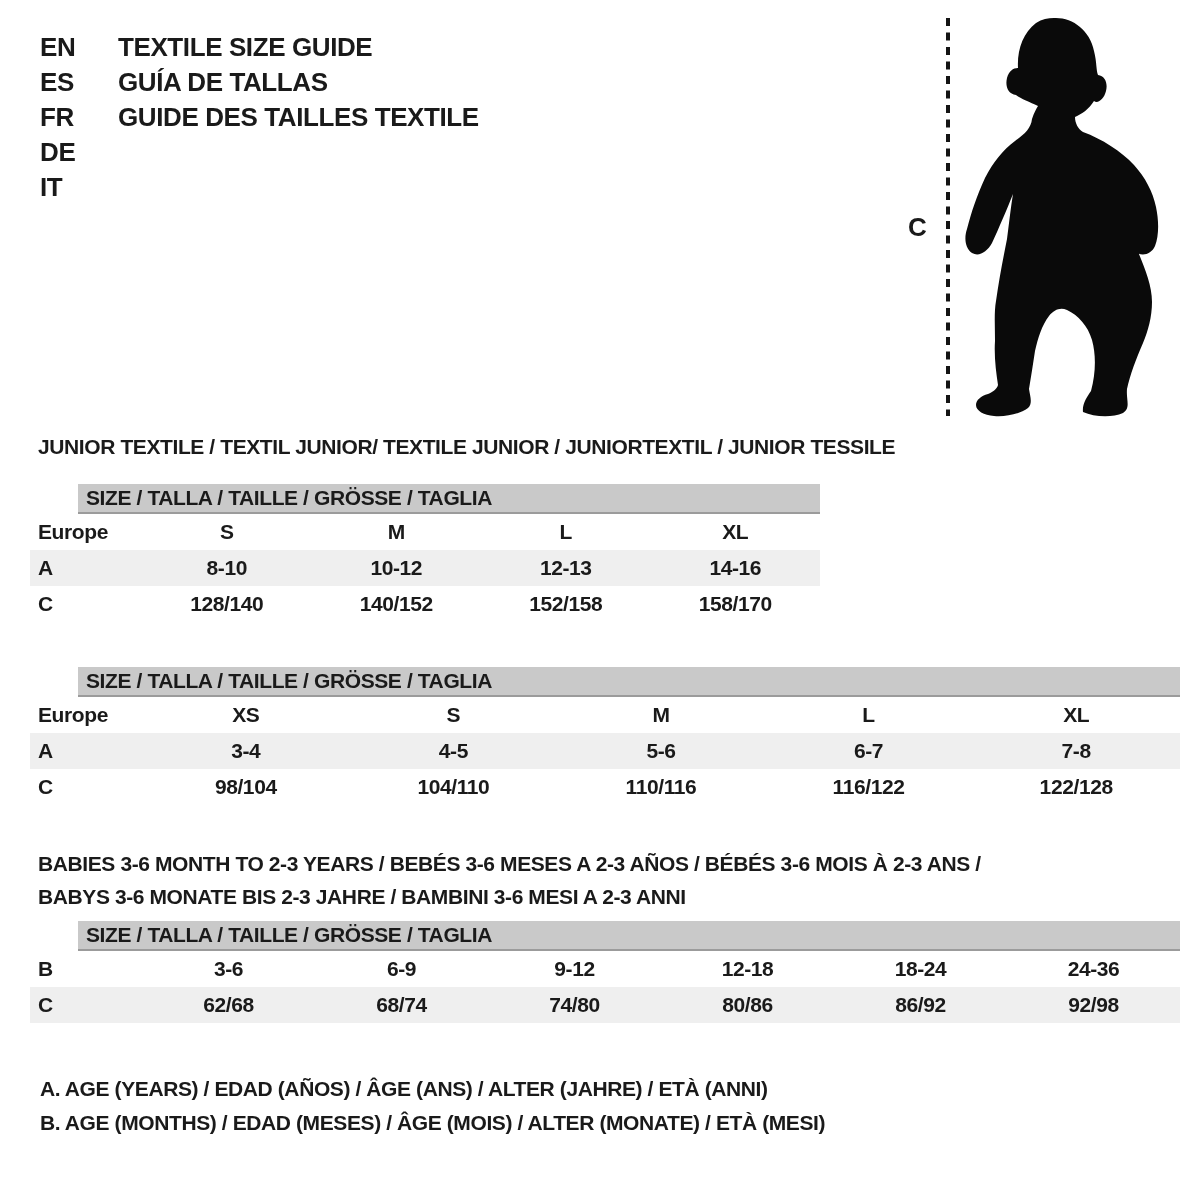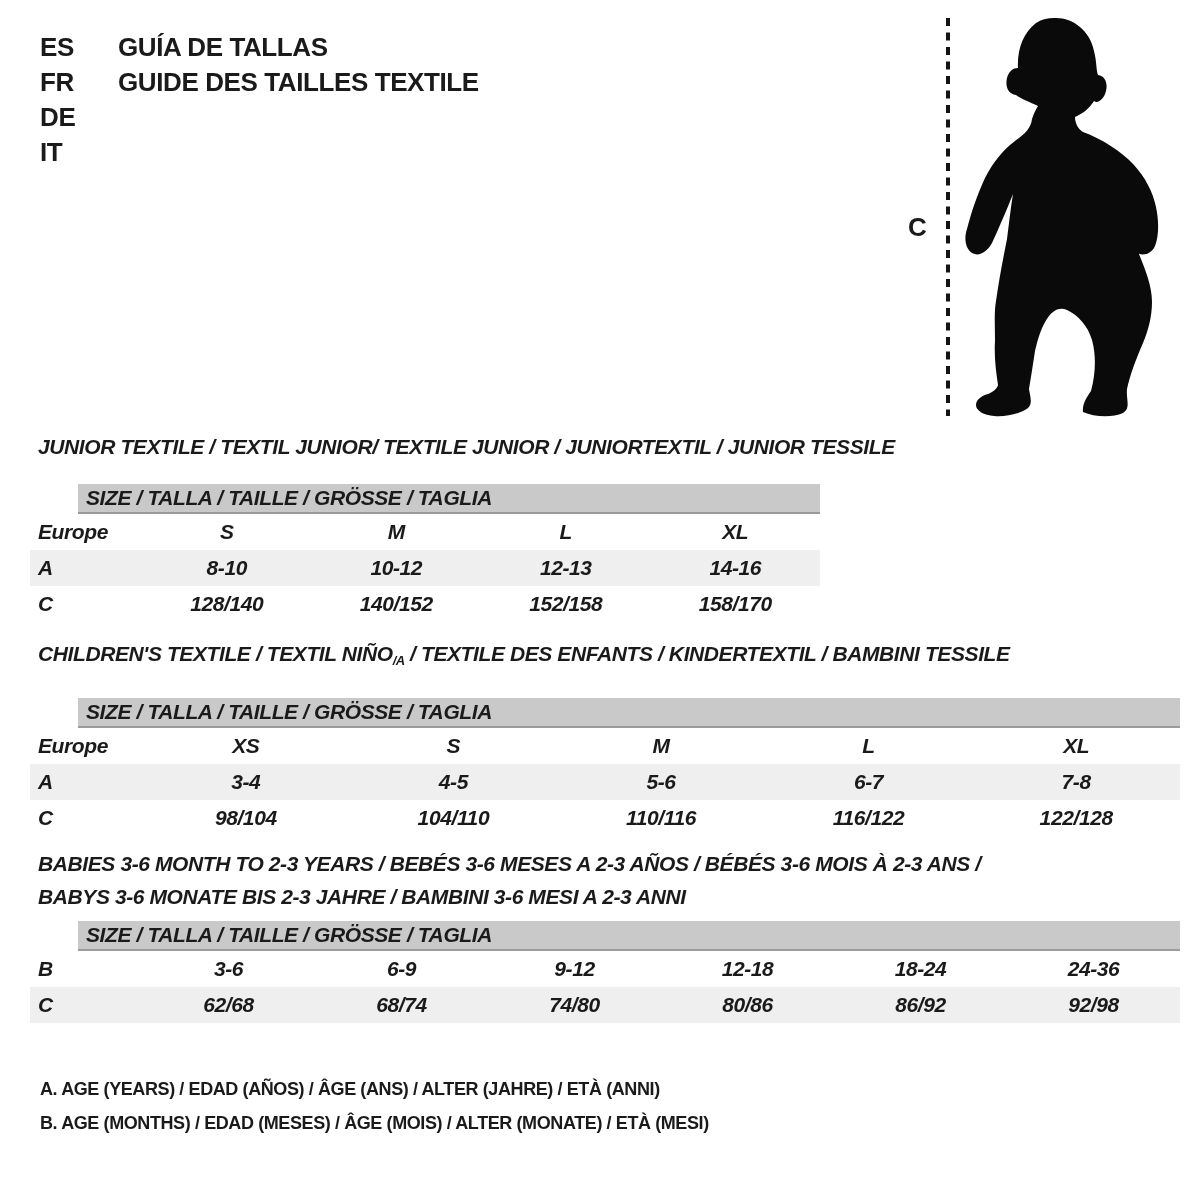--- a/index.html
+++ b/index.html
@@ -11,46 +11,50 @@
   
   .langs{position:absolute;left:40px;top:30px;}
   .lang-row{display:flex;height:35px;align-items:center;font-size:26px;}
   .lang-code{width:78px;}
   .lang-label{white-space:nowrap;}
   
   .dash-svg{position:absolute;left:944px;top:16px;}
   .cmark{position:absolute;left:908px;top:212px;font-size:26px;}
   .kid-svg{position:absolute;left:950px;top:10px;}
   
-  .sec{position:absolute;left:0;right:12px;font-style:italic;}
+  .sec{position:absolute;left:0;right:12px;}
   .sec-title{margin-left:38px;font-size:21px;line-height:24px;white-space:nowrap;}
   .sub-a{font-size:13px;letter-spacing:-0.5px;vertical-align:-4px;}
   .tbl{margin-left:30px;background:#ffffff;}
   .t-narrow{width:790px;}
   .t-wide{width:1150px;}
   .thead{
     height:30px;display:flex;align-items:center;padding-left:8px;box-sizing:border-box;
     background:#c9c9c9;border-bottom:2px solid #9b9b9b;font-size:21px;margin-left:48px;
   }
   .trow{height:36px;display:flex;align-items:center;font-size:21px;}
   .trow.shade{background:#efefef;}
   .tlabel{width:112px;padding-left:8px;box-sizing:border-box;}
   .tcell{flex:1;text-align:center;}
   .mt1{margin-top:25px;}
   .mt3{margin-top:12px;}
   
   .legend{position:absolute;left:40px;top:1072px;}
-  .legend-line{font-size:18px;line-height:34px;white-space:nowrap;}
+  .legend-line{font-size:21px;line-height:34px;white-space:nowrap;}
 </style>
 </head>
 <body>
 
 <div class="page">
 
   <div class="langs">
+    <div class="lang-row">
+      <span class="lang-code">EN</span>
+      <span class="lang-label">TEXTILE SIZE GUIDE</span>
+    </div>
     <div class="lang-row">
       <span class="lang-code">ES</span>
       <span class="lang-label">GUÍA DE TALLAS</span>
     </div>
     <div class="lang-row">
       <span class="lang-code">FR</span>
       <span class="lang-label">GUIDE DES TAILLES TEXTILE</span>
     </div>
     <div class="lang-row">
       <span class="lang-code">DE</span>
@@ -135,21 +139,20 @@
         <div class="tlabel">C</div>
         <div class="tcell">128/140</div>
         <div class="tcell">140/152</div>
         <div class="tcell">152/158</div>
         <div class="tcell">158/170</div>
       </div>
     </div>
   </div>
 
   <div class="sec" style="top:642px;">
-    <div class="sec-title"><span>CHILDREN'S TEXTILE / TEXTIL NIÑO</span><span class="sub-a">/A</span><span> / TEXTILE DES ENFANTS / KINDERTEXTIL / BAMBINI TESSILE</span></div>
     <div class="tbl t-wide mt1">
       <div class="thead">SIZE / TALLA / TAILLE / GRÖSSE / TAGLIA</div>
       <div class="trow">
         <div class="tlabel">Europe</div>
         <div class="tcell">XS</div>
         <div class="tcell">S</div>
         <div class="tcell">M</div>
         <div class="tcell">L</div>
         <div class="tcell">XL</div>
       </div>

